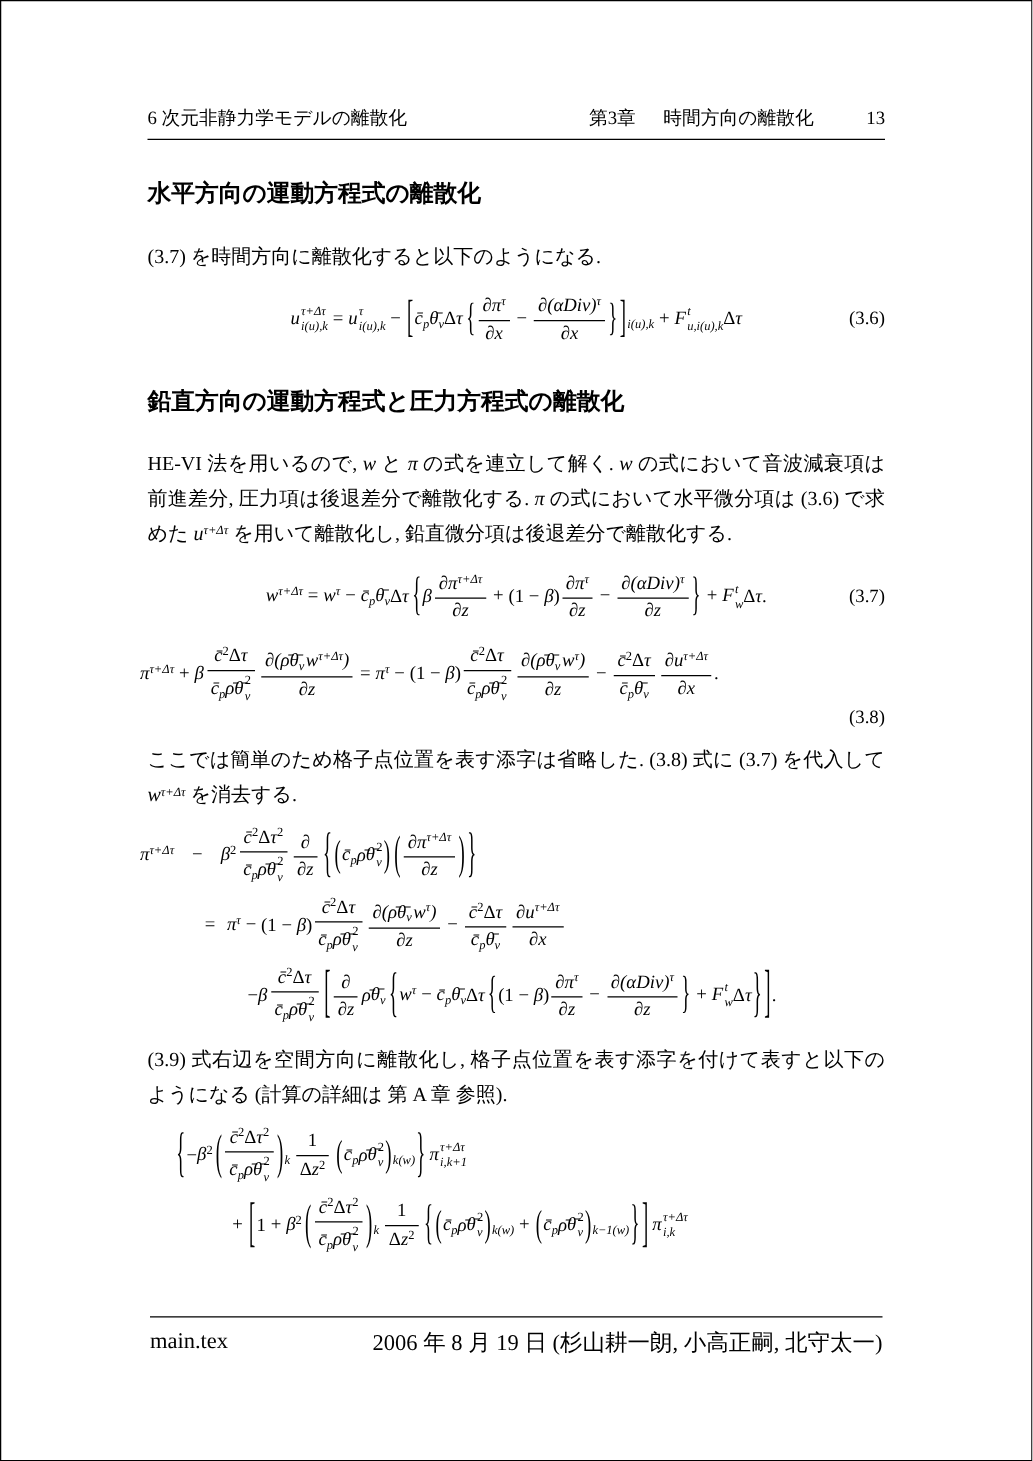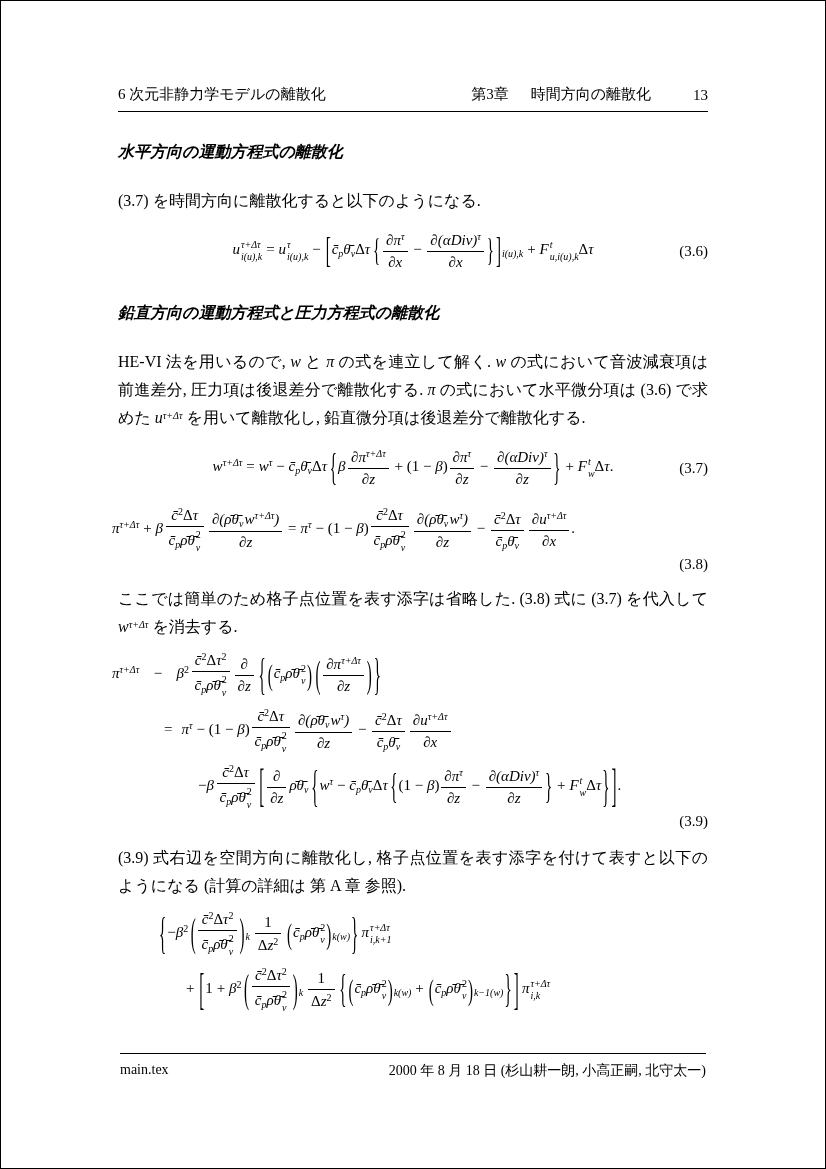--- a/index.html
+++ b/index.html
@@ -12,21 +12,21 @@
           padding-bottom:7px;border-bottom:1px solid #000;}
   .h-right{display:inline-flex;align-items:flex-end;}
   .h-chapter{margin-right:22px;}
   .h-chaptitle{margin-right:42px;}
   
   .sechead{margin:36px 0 0 0;display:flex;align-items:baseline;font-weight:bold;font-size:20px;}
   .secnum{font-family:"Liberation Serif","DejaVu Serif",serif;margin-right:18px;}
   .sectitle{font-family:"Liberation Sans","DejaVu Sans",sans-serif;}
   
   .subhead{font-family:"Liberation Sans","DejaVu Sans",sans-serif;font-weight:bold;
-           font-size:16px;margin-top:32px;font-style:italic;}
+           font-size:19px;margin-top:32px;}
   .subhead.first{margin-top:30px;}
   
   .para{font-family:"Liberation Serif","DejaVu Serif",serif;font-size:16px;line-height:28px;
         text-align:justify;margin:24px 0 0 0;}
   .imath{font-family:"Liberation Serif","DejaVu Serif",serif;white-space:nowrap;}
   .imath .mi{font-style:italic;}
   .isup{font-size:10px;vertical-align:0.45em;line-height:0;font-style:italic;}
   
   .eqrow{position:relative;display:flex;justify-content:center;margin-top:16px;}
   .eqblock{margin-top:18px;}
@@ -45,27 +45,27 @@
   .mb{white-space:nowrap;}
   .msup,.msub,.ssu,.ssd{font-size:10px;}
   .msup{vertical-align:0.5em;}
   .msub{vertical-align:-0.3em;}
   .mss{display:inline-flex;flex-direction:column;align-items:flex-start;vertical-align:middle;
        font-size:10px;line-height:1.25;margin-left:1px;}
   
   .l39-1{margin-left:-6px;}
   .l39-2{margin-left:42px;margin-top:8px;}
   .l39-3{margin-left:80px;margin-top:8px;}
-  .lA-1{margin-left:40px;}
+  .lA-1{margin-left:22px;}
   .lA-2{margin-left:64px;margin-top:8px;}
   .eq38line{margin-left:-6px;}
   
   .footer{position:absolute;left:119px;right:119px;top:1052px;border-top:1px solid #000;
           padding-top:8px;display:flex;justify-content:space-between;
-          font-family:"Liberation Serif","DejaVu Serif",serif;font-size:14px;}
+          font-family:"Liberation Serif","DejaVu Serif",serif;font-size:18px;}
 </style>
 </head>
 <body>
 
 <div class="page">
   <div class="content">
 
     <div class="header">
       <span class="h-left">6 次元非静力学モデルの離散化</span>
       <span class="h-right">
@@ -131,21 +131,20 @@
                   <span class="ssu"><span class="mr">2</span></span>
                   <span class="ssd"><span class="mi">v</span></span>
                 </span></span></span></span><span class="msp" style="width: 0.1em; display: inline-block;"></span><span class="mfrac"><span class="fnum"><span class="mi">∂(</span><span class="mi">ρ̄</span><span class="mb"><span class="mi">θ̄</span><span class="msub"><span class="mi">v</span></span></span><span class="msp" style="width: 0.08em; display: inline-block;"></span><span class="mb"><span class="mi">w</span><span class="msup"><span class="mi">τ</span></span></span><span class="mi">)</span></span><span class="fden"><span class="mi">∂z</span></span></span><span class="mo">−</span><span class="mfrac"><span class="fnum"><span class="mb"><span class="mi">c̄</span><span class="msup"><span class="mr">2</span></span></span><span class="mr">Δ</span><span class="mi">τ</span></span><span class="fden"><span class="mb"><span class="mi">c̄</span><span class="msub"><span class="mi">p</span></span></span><span class="mb"><span class="mi">θ̄</span><span class="msub"><span class="mi">v</span></span></span></span></span><span class="msp" style="width: 0.1em; display: inline-block;"></span><span class="mfrac"><span class="fnum"><span class="mb"><span class="mi">∂u</span><span class="msup"><span class="mi">τ+Δτ</span></span></span></span><span class="fden"><span class="mi">∂x</span></span></span></div>
       <div class="eqline l39-3"><span class="mr">−</span><span class="mi">β</span><span class="msp" style="width: 0.05em; display: inline-block;"></span><span class="mfrac"><span class="fnum"><span class="mb"><span class="mi">c̄</span><span class="msup"><span class="mr">2</span></span></span><span class="mr">Δ</span><span class="mi">τ</span></span><span class="fden"><span class="mb"><span class="mi">c̄</span><span class="msub"><span class="mi">p</span></span></span><span class="mi">ρ̄</span><span class="mb"><span class="mi">θ̄</span><span class="mss">
                   <span class="ssu"><span class="mr">2</span></span>
                   <span class="ssd"><span class="mi">v</span></span>
                 </span></span></span></span><span class="msp" style="width: 0.12em; display: inline-block;"></span><span class="mdel" style="transform: scaleY(3.1);">[</span><span class="mfrac"><span class="fnum"><span class="mi">∂</span></span><span class="fden"><span class="mi">∂z</span></span></span><span class="msp" style="width: 0.08em; display: inline-block;"></span><span class="mi">ρ̄</span><span class="mb"><span class="mi">θ̄</span><span class="msub"><span class="mi">v</span></span></span><span class="msp" style="width: 0.12em; display: inline-block;"></span><span class="mdel" style="transform: scaleY(2.9);">{</span><span class="mb"><span class="mi">w</span><span class="msup"><span class="mi">τ</span></span></span><span class="mo">−</span><span class="mb"><span class="mi">c̄</span><span class="msub"><span class="mi">p</span></span></span><span class="mb"><span class="mi">θ̄</span><span class="msub"><span class="mi">v</span></span></span><span class="mr">Δ</span><span class="mi">τ</span><span class="msp" style="width: 0.1em; display: inline-block;"></span><span class="mdel" style="transform: scaleY(2.4);">{</span><span class="mr">(1 − </span><span class="mi">β</span><span class="mr">)</span><span class="mfrac"><span class="fnum"><span class="mb"><span class="mi">∂π</span><span class="msup"><span class="mi">τ</span></span></span></span><span class="fden"><span class="mi">∂z</span></span></span><span class="mo">−</span><span class="mfrac"><span class="fnum"><span class="mb"><span class="mi">∂(αDiv)</span><span class="msup"><span class="mi">τ</span></span></span></span><span class="fden"><span class="mi">∂z</span></span></span><span class="mdel" style="transform: scaleY(2.4);">}</span><span class="mo">+</span><span class="mb"><span class="mi">F</span><span class="mss">
               <span class="ssu"><span class="mi">t</span></span>
               <span class="ssd"><span class="mi">w</span></span>
             </span></span><span class="mr">Δ</span><span class="mi">τ</span><span class="mdel" style="transform: scaleY(2.9);">}</span><span class="mdel" style="transform: scaleY(3.1);">]</span><span class="mr">.</span></div>
-      <div class="eqnum-line">(3.9)</div>
     </div>
 
     <p class="para" style="margin-top:14px;">(3.9) 式右辺を空間方向に離散化し, 格子点位置を表す添字を付けて表すと以下のようになる (計算の詳細は 第 A 章 参照).</p>
 
     <div class="eqblock" style="margin-top:10px;">
       <div class="eqline lA-1"><span class="mdel" style="transform: scaleY(2.9);">{</span><span class="mr">−</span><span class="mb"><span class="mi">β</span><span class="msup"><span class="mr">2</span></span></span><span class="msp" style="width: 0.1em; display: inline-block;"></span><span class="mdel" style="transform: scaleY(2.6);">(</span><span class="mfrac"><span class="fnum"><span class="mb"><span class="mi">c̄</span><span class="msup"><span class="mr">2</span></span></span><span class="mr">Δ</span><span class="mb"><span class="mi">τ</span><span class="msup"><span class="mr">2</span></span></span></span><span class="fden"><span class="mb"><span class="mi">c̄</span><span class="msub"><span class="mi">p</span></span></span><span class="mi">ρ̄</span><span class="mb"><span class="mi">θ̄</span><span class="mss">
                   <span class="ssu"><span class="mr">2</span></span>
                   <span class="ssd"><span class="mi">v</span></span>
                 </span></span></span></span><span class="mb"><span class="mdel" style="transform: scaleY(2.6);">)</span><span class="msub"><span class="mi">k</span></span></span><span class="msp" style="width: 0.2em; display: inline-block;"></span><span class="mfrac"><span class="fnum"><span class="mr">1</span></span><span class="fden"><span class="mr">Δ</span><span class="mb"><span class="mi">z</span><span class="msup"><span class="mr">2</span></span></span></span></span><span class="msp" style="width: 0.2em; display: inline-block;"></span><span class="mdel" style="transform: scaleY(2);">(</span><span class="mb"><span class="mi">c̄</span><span class="msub"><span class="mi">p</span></span></span><span class="mi">ρ̄</span><span class="mb"><span class="mi">θ̄</span><span class="mss">
               <span class="ssu"><span class="mr">2</span></span>
@@ -166,15 +165,15 @@
             </span></span><span class="mb"><span class="mdel" style="transform: scaleY(2);">)</span><span class="msub"><span class="mi">k−1(w)</span></span></span><span class="mdel" style="transform: scaleY(2.6);">}</span><span class="mdel" style="transform: scaleY(2.9);">]</span><span class="msp" style="width: 0.15em; display: inline-block;"></span><span class="mb"><span class="mi">π</span><span class="mss">
               <span class="ssu"><span class="mi">τ+Δτ</span></span>
               <span class="ssd"><span class="mi">i,k</span></span>
             </span></span></div>
     </div>
 
   </div>
 
   <div class="footer">
     <span>main.tex</span>
-    <span>2000 年 8 月 18 日 (杉山耕一朗, 小高正嗣, 北守太一)</span>
+    <span>2006 年 8 月 19 日 (杉山耕一朗, 小高正嗣, 北守太一)</span>
   </div>
 </div>
 
 </body></html>

